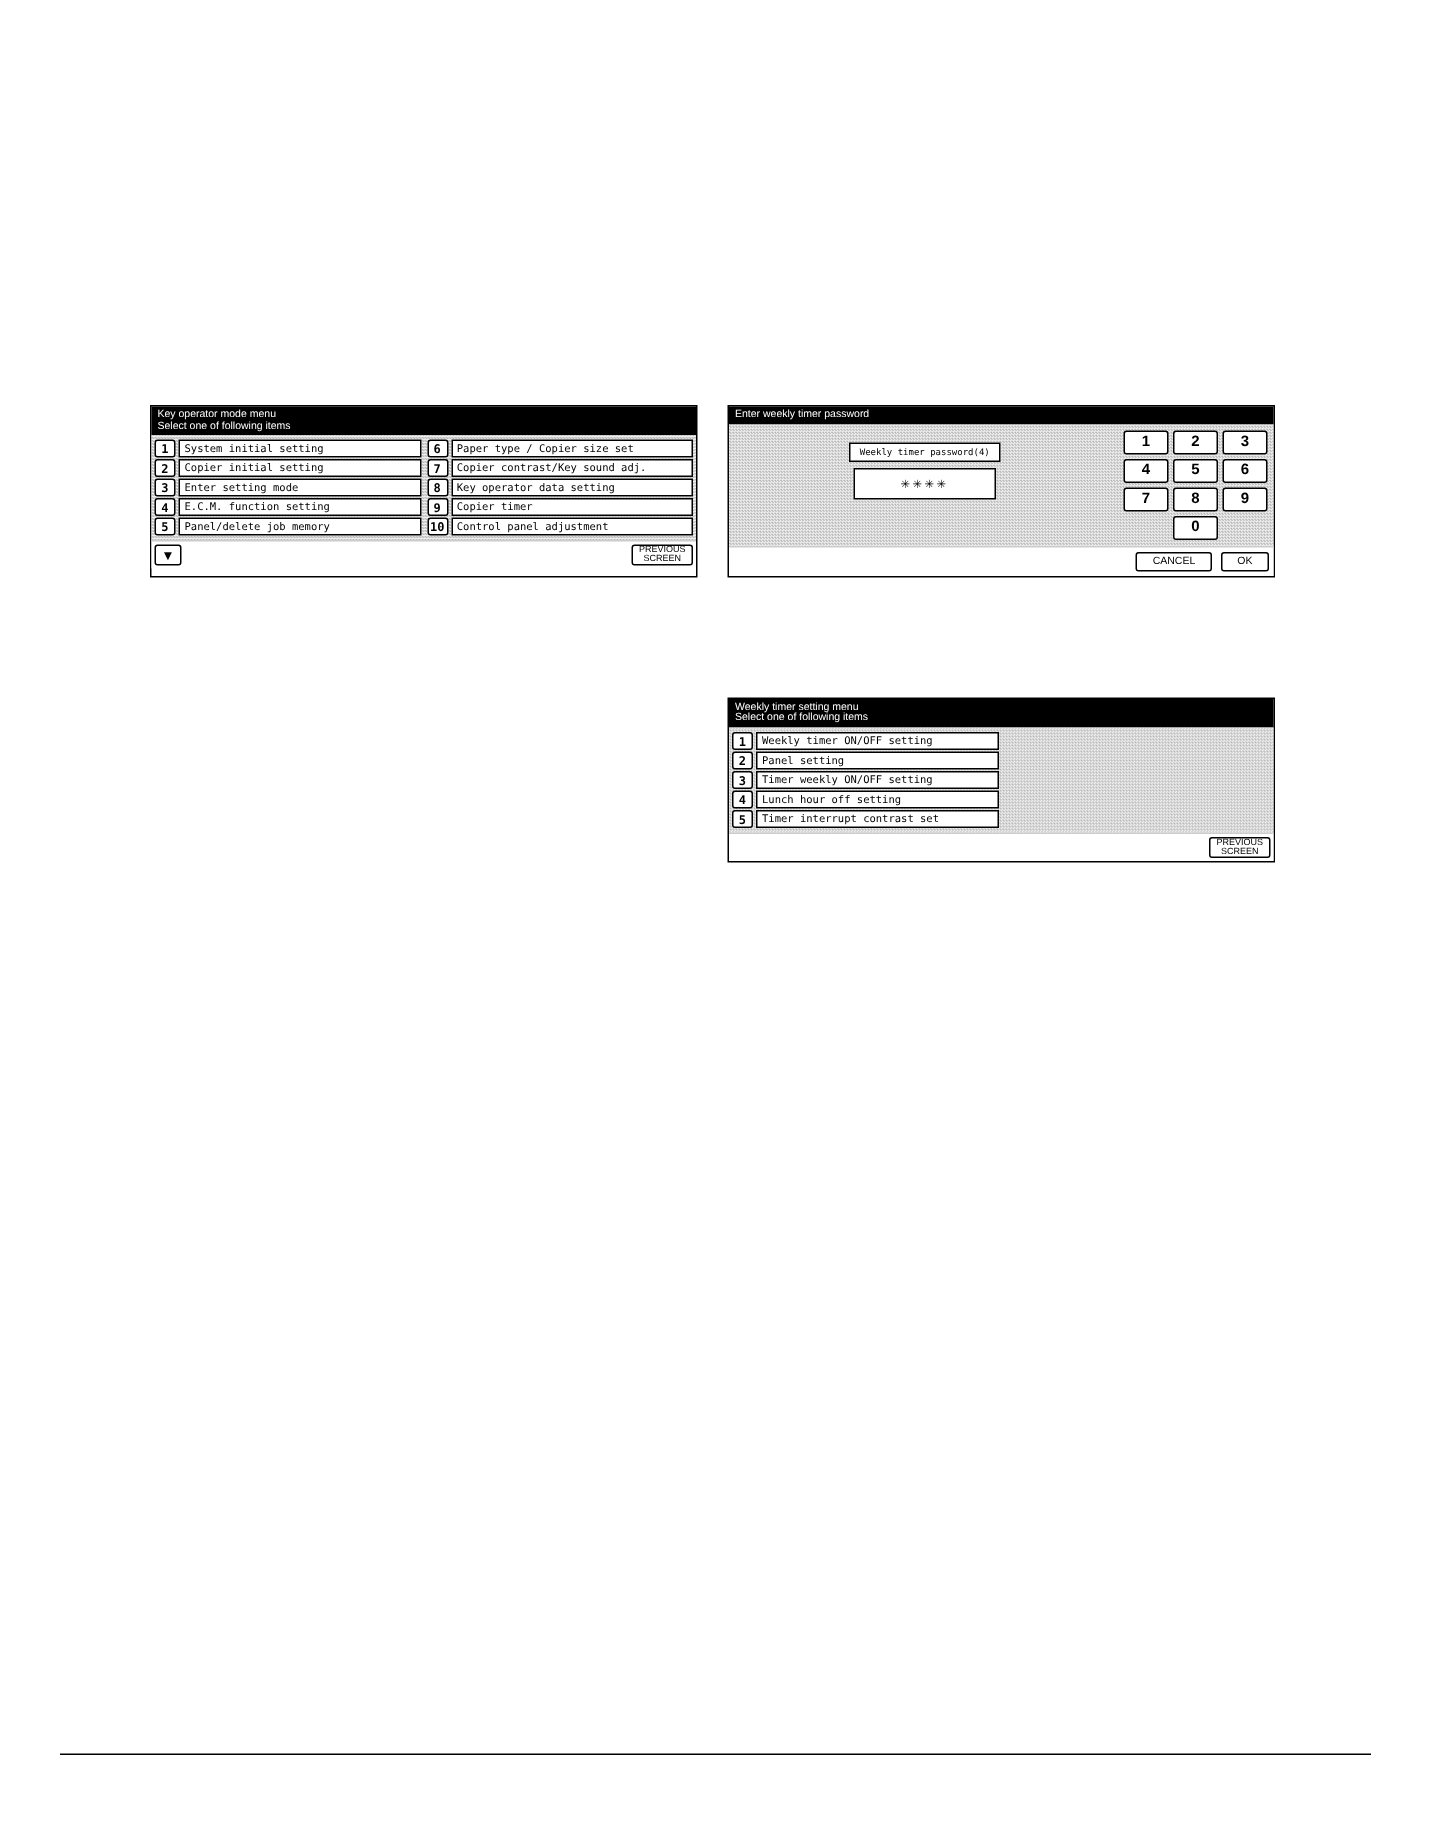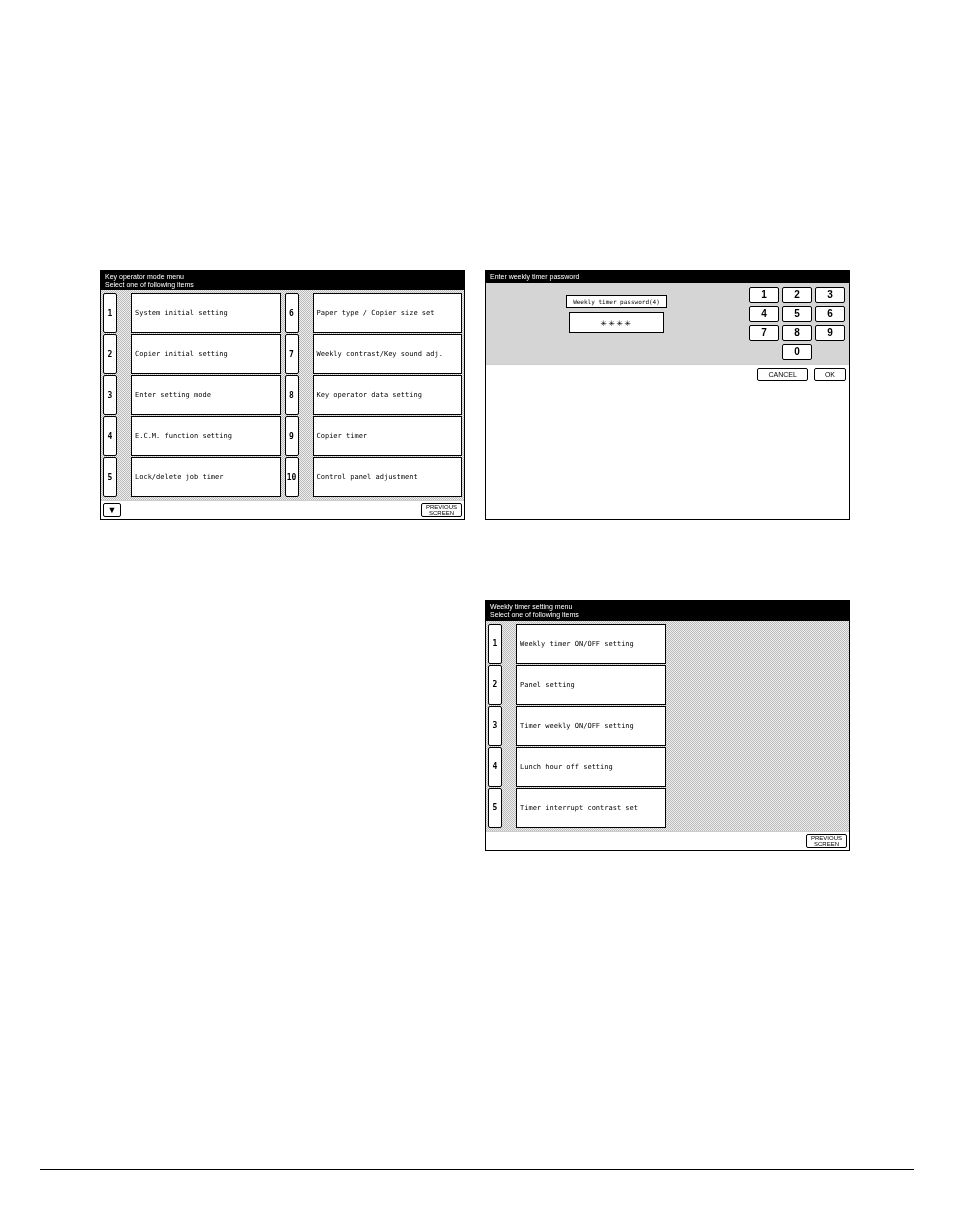--- a/index.html
+++ b/index.html
@@ -70,28 +70,27 @@
     justify-content: center;
     font-family: monospace;
     font-size: 8px;
     font-weight: bold;
     margin-right: 2px;
   }
   .menu-label {
     flex: 1;
     background: #fff;
     border: 1px solid #000;
-    padding: 15px 3px;
+    padding: 1px 3px;
     font-family: monospace;
     font-size: 7px;
     display: flex;
     align-items: center;
     white-space: nowrap;
     overflow: hidden;
-    margin-left: 12px;
   }
   .panel-footer {
     background: #fff;
     display: flex;
     justify-content: space-between;
     align-items: stretch;
     padding: 2px;
     border-top: 1px solid #ccc;
   }
   .arrow-btn {
@@ -209,31 +208,31 @@
             <div class="menu-row">
               <div class="menu-num">3</div>
               <div class="menu-label">Enter setting mode</div>
             </div>
             <div class="menu-row">
               <div class="menu-num">4</div>
               <div class="menu-label">E.C.M. function setting</div>
             </div>
             <div class="menu-row">
               <div class="menu-num">5</div>
-              <div class="menu-label">Lock/delete job timer</div>
+              <div class="menu-label">Panel/delete job memory</div>
             </div>
           </div>
           <div class="menu-col">
             <div class="menu-row">
               <div class="menu-num">6</div>
               <div class="menu-label">Paper type / Copier size set</div>
             </div>
             <div class="menu-row">
               <div class="menu-num">7</div>
-              <div class="menu-label">Weekly contrast/Key sound adj.</div>
+              <div class="menu-label">Copier contrast/Key sound adj.</div>
             </div>
             <div class="menu-row">
               <div class="menu-num">8</div>
               <div class="menu-label">Key operator data setting</div>
             </div>
             <div class="menu-row">
               <div class="menu-num">9</div>
               <div class="menu-label">Copier timer</div>
             </div>
             <div class="menu-row">

